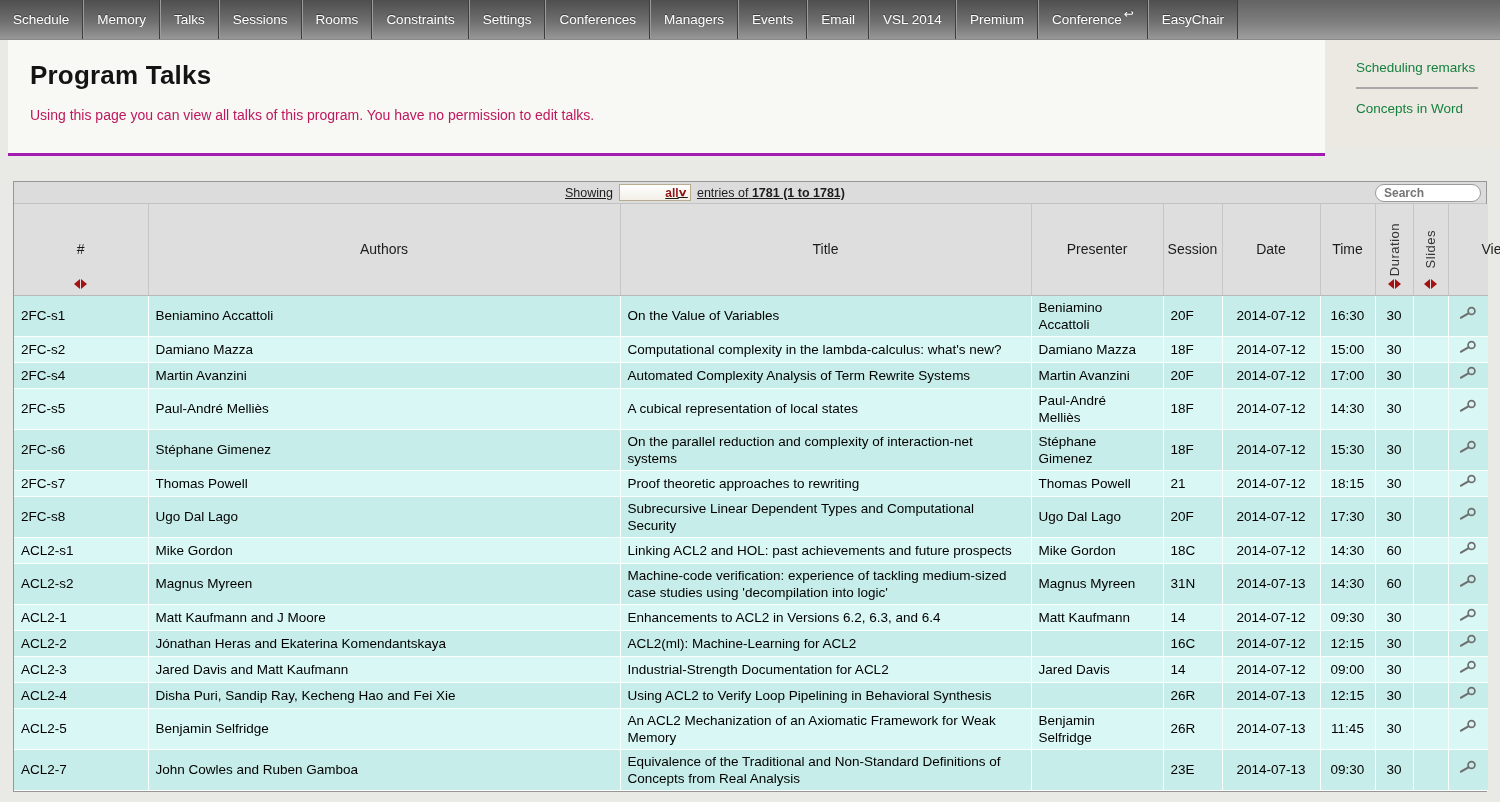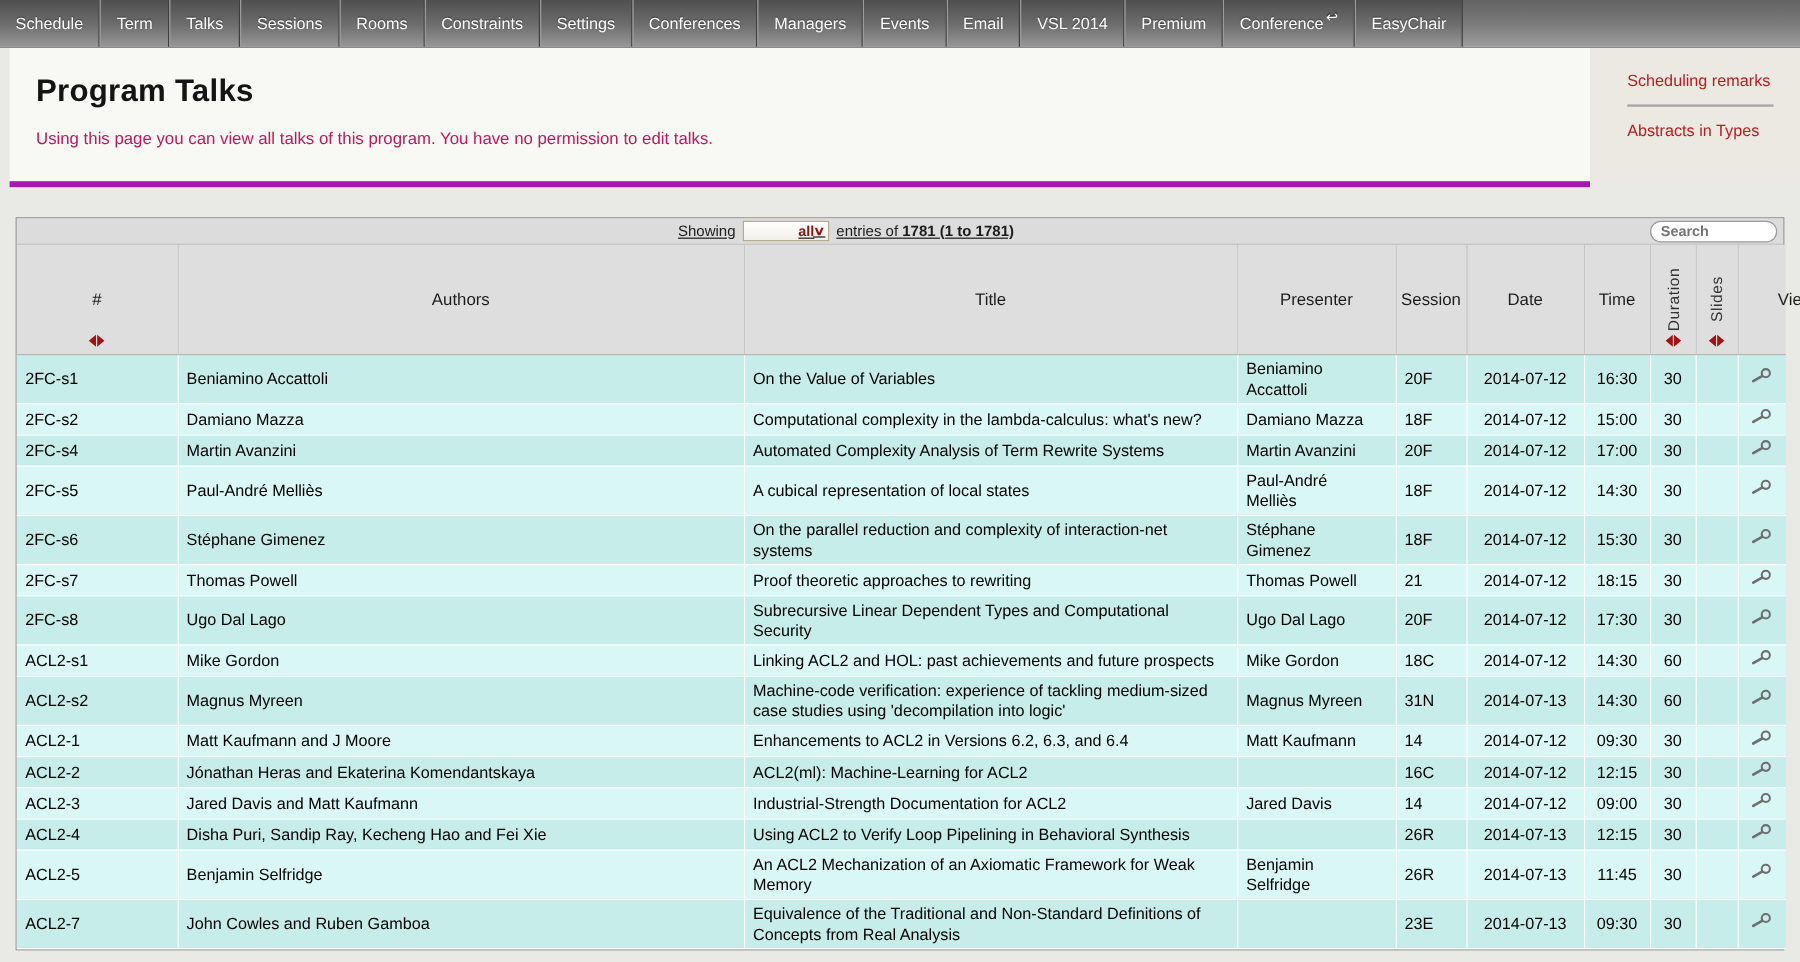--- a/index.html
+++ b/index.html
@@ -14,26 +14,26 @@
     background:linear-gradient(180deg,#4f4f4f 0%,#6f6f6f 55%,#979797 100%);
     border-left:1px solid #9b9b9b; border-right:1px solid #3e3e3e;
     color:#fff; font-size:13.5px; text-shadow:0 -1px 1px rgba(0,0,0,.45);
     white-space:nowrap; }
   .tab:first-child { border-left:none; }
   .tab .tab-icon { font-size:12px; margin-left:2px; position:relative; top:-6px; }
 
   
   .headrow { display:flex; align-items:flex-start; background:#e9e9e5; }
   .pagehead { flex:1; margin-left:8px; background:#f8f8f5;
-    border-bottom:5px solid #a21caf; height:116px; padding:20px 0 0 22px; }
+    border-bottom:3px solid #a21caf; height:116px; padding:20px 0 0 22px; }
   .pagehead h1 { font-size:26px; font-weight:700; color:#141414; letter-spacing:.2px; }
   .pagehead p { margin-top:16px; font-size:14px; color:#be185d; }
   .sidepanel { width:170px; margin-left:5px; background:#ece9e3;
     padding:20px 18px 18px 26px; height:108px; }
-  .sidepanel a { display:block; color:#b91c1c; font-size:13.5px; text-decoration:none; cursor:pointer; }
+  .sidepanel a { display:block; color:#15803d; font-size:13.5px; text-decoration:none; cursor:pointer; }
   .sidepanel .sep { border:none; border-top:2px solid #a8a8a8; margin:12px 4px 12px 0; }
 
   
   .tablewrap { margin:25px 13px 0 13px; width:1474px; border:1px solid #979797; background:#dcdcdc; }
   .toolbar { position:relative; height:22px; background:#dcdcdc;
     border-bottom:1px solid #c2c2c2; display:flex; align-items:center; justify-content:center; }
   .showgroup { display:flex; align-items:center; font-size:12.5px; color:#1c1c1c;
     transform:translateX(-45px);text-decoration:underline; }
   .selectbox { display:inline-flex; align-items:center; justify-content:flex-end;
     width:72px; height:17px; margin:0 6px; padding:0 4px;
@@ -75,21 +75,21 @@
   .view-btn { display:inline-block; cursor:pointer; line-height:0; }
 </style>
 </head>
 <body>
 
 <nav class="topnav">
     <div class="tab">
       <span>Schedule</span>
     </div>
     <div class="tab">
-      <span>Term</span>
+      <span>Memory</span>
     </div>
     <div class="tab">
       <span>Talks</span>
     </div>
     <div class="tab">
       <span>Sessions</span>
     </div>
     <div class="tab">
       <span>Rooms</span>
     </div>
@@ -127,21 +127,21 @@
   </nav>
 
 <div class="headrow">
   <div class="pagehead">
     <h1>Program Talks</h1>
     <p>Using this page you can view all talks of this program. You have no permission to edit talks.</p>
   </div>
   <div class="sidepanel">
     <a>Scheduling remarks</a>
     <hr class="sep">
-    <a>Abstracts in Types</a>
+    <a>Concepts in Word</a>
   </div>
 </div>
 
 <div class="tablewrap">
   <div class="toolbar">
     <div class="showgroup">
       <span>Showing</span>
       <span class="selectbox">
         <span>all</span>
         <span class="chev">∨</span>

